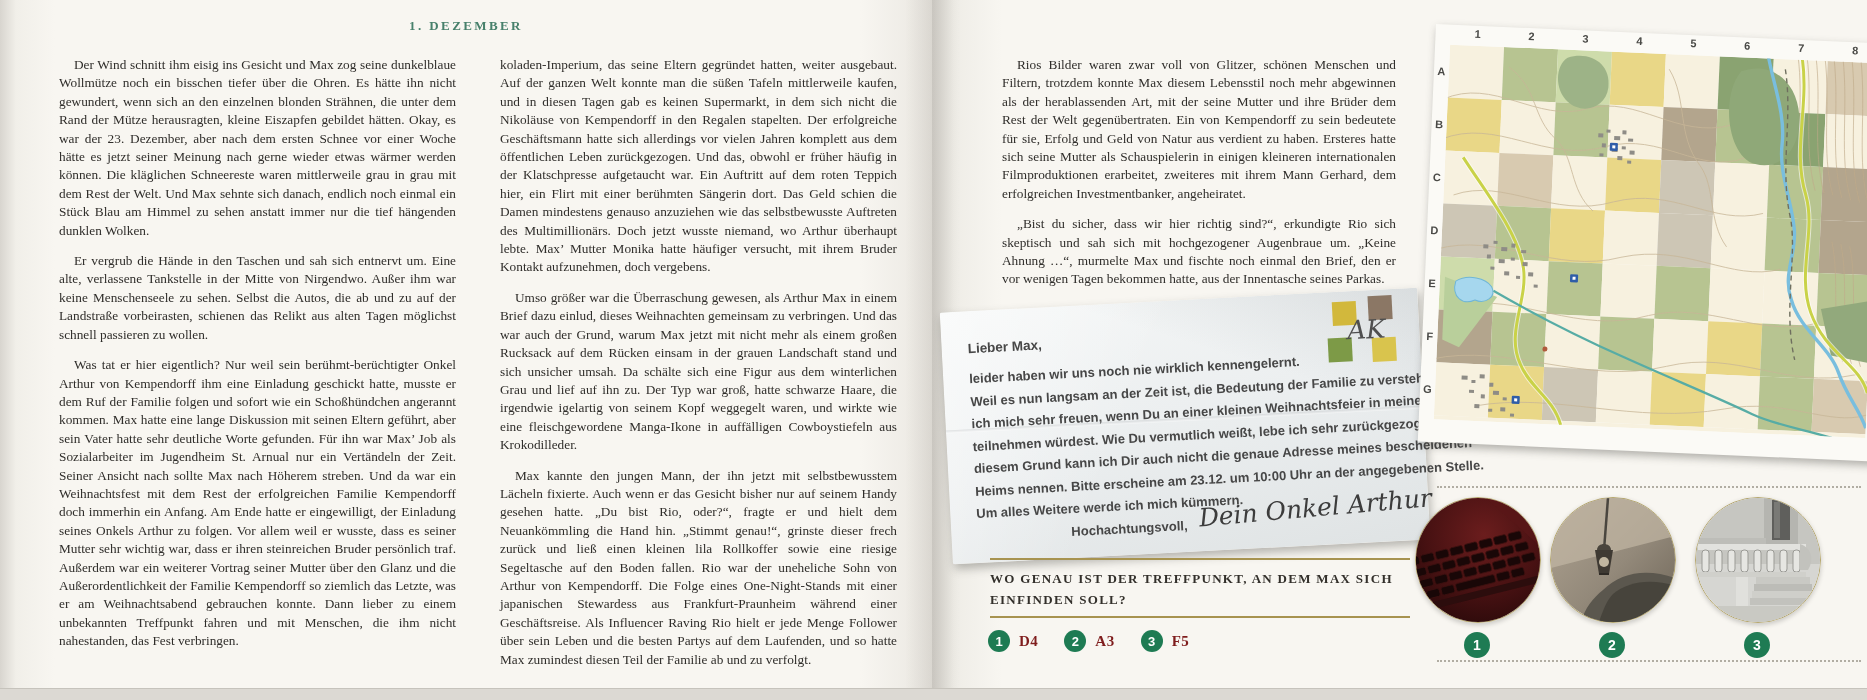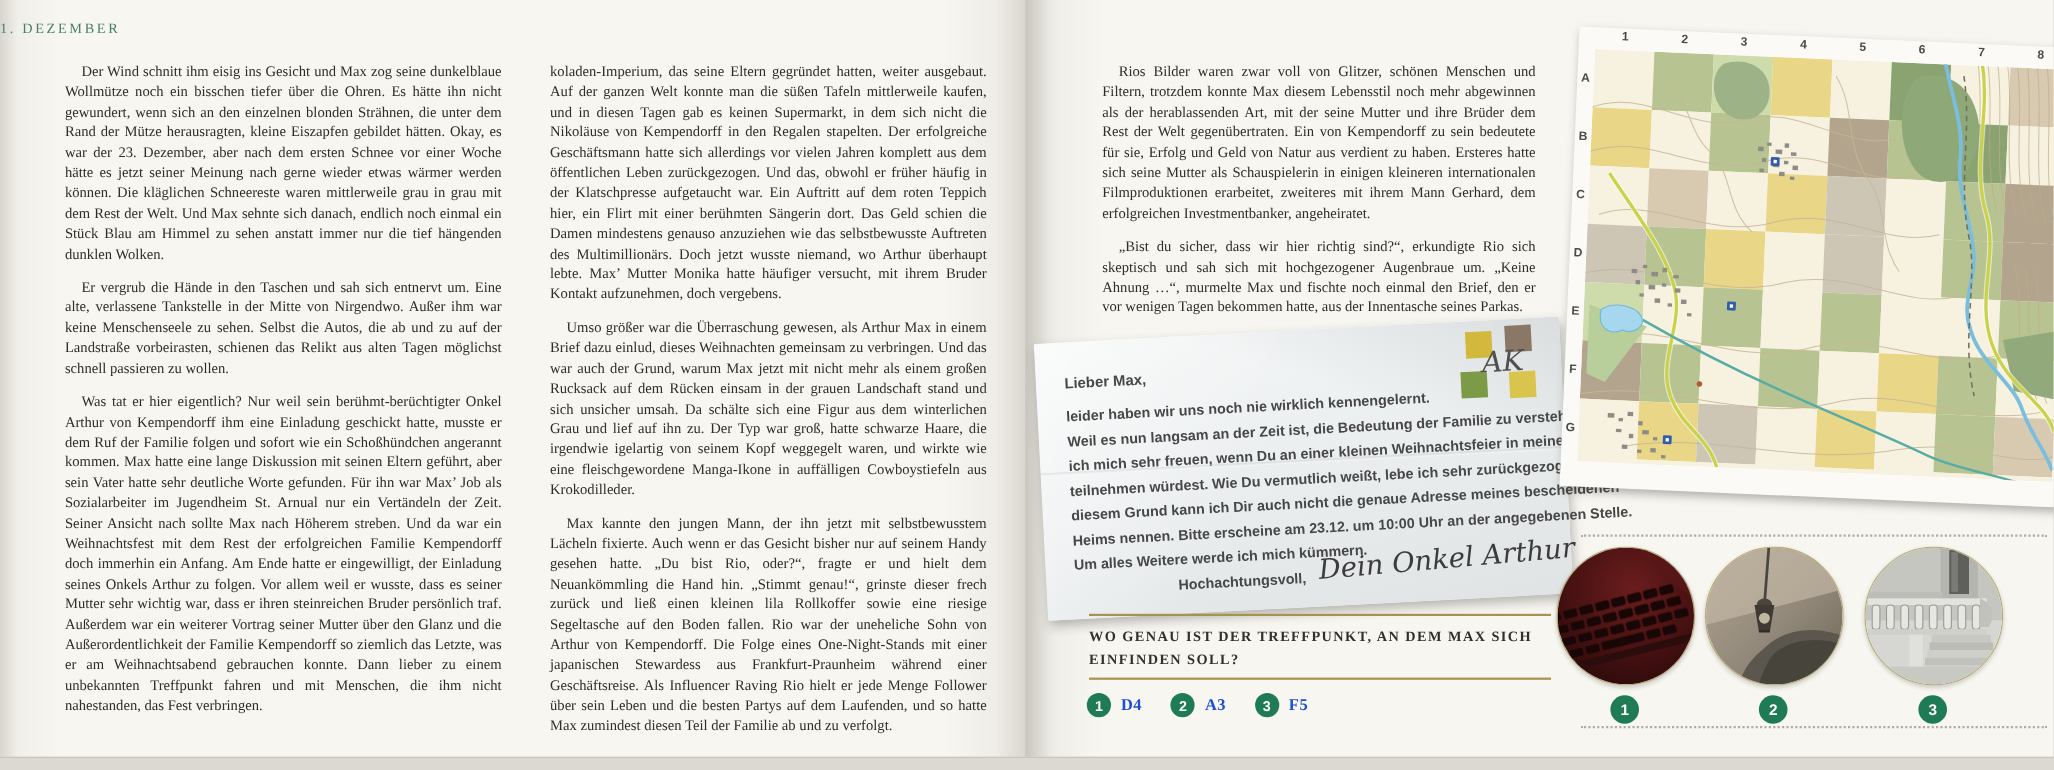--- a/index.html
+++ b/index.html
@@ -9,22 +9,22 @@
   
   .page{position:absolute;top:0;height:688px;}
   .page-left{left:0;width:932px;
     background:linear-gradient(to right,#d8d5cf 0,#f1efe9 16px,#f8f6f1 55px,#f8f6f1 860px,#eae7e1 932px);}
   .page-right{left:932px;width:935px;
     background:linear-gradient(to right,#d8d5cf 0,#efede7 22px,#f8f6f1 70px,#f8f6f1 1800px,#e9e6e0 935px);}
   .bottom-surface{position:absolute;left:0;top:688px;width:1867px;height:12px;
     background:#dcd9d3;border-top:1px solid #c6c3bc;}
 
   
-  .running-head{position:absolute;left:0;top:18px;width:932px;
-    font-size:13px;font-weight:400;letter-spacing:2.4px;color:#47806b;}
+  .running-head{position:absolute;left:0;top:18px;width:932px;text-align:center;
+    font-size:13px;font-weight:700;letter-spacing:2.4px;color:#47806b;}
 
   
   .col{position:absolute;top:44px;width:421px;height:626px;overflow:hidden;
     font-size:13.3px;line-height:18.4px;text-align:justify;hyphens:auto;-webkit-hyphens:auto;}
   .col p{margin:12px;text-indent:15px;}
   .col.cont p:first-child{text-indent:0;}
   .col-l1{left:47px;}
   .col-l2{left:488px;}
   .col-r1{left:990px;top:44px;width:418px;height:300px;}
 
@@ -58,21 +58,21 @@
   .rule{position:absolute;left:990px;width:420px;height:0;border-top:2px solid #a79350;}
   .rule-top{top:558px;}
   .rule-bottom{top:616px;}
   .question{position:absolute;left:990px;top:568px;width:420px;
     font-size:13px;font-weight:700;letter-spacing:1.3px;line-height:21px;color:#33302b;}
   .answers{position:absolute;left:988px;top:630px;display:flex;gap:26px;align-items:center;}
   .answer{display:flex;align-items:center;gap:9px;cursor:pointer;}
   .a-circle{width:22px;height:22px;border-radius:50%;background:#1e7b53;color:#fff;
     font-family:"Liberation Sans",sans-serif;font-size:13px;font-weight:700;
     display:flex;align-items:center;justify-content:center;}
-  .a-label{font-size:15px;font-weight:700;letter-spacing:.5px;color:#1d4ed8;}
+  .a-label{font-size:15px;font-weight:700;letter-spacing:.5px;color:#7f1d1d;}
 
   
   .map-sheet{position:absolute;left:1436px;top:24px;width:462px;height:418px;
     background:#fbfaf6;transform:rotate(2.5deg);transform-origin:top left;
     box-shadow:2px 4px 9px rgba(60,60,55,.38);}
   .map-numbers{position:absolute;left:15px;top:2px;width:432px;height:16px;display:flex;
     font-family:"Liberation Sans",sans-serif;font-size:11px;font-weight:700;color:#4a4a47;}
   .map-numbers span{flex:1;text-align:center;}
   .map-letters{position:absolute;left:0;top:20px;width:15px;height:371px;display:flex;flex-direction:column;
     font-family:"Liberation Sans",sans-serif;font-size:11px;font-weight:700;color:#4a4a47;}

